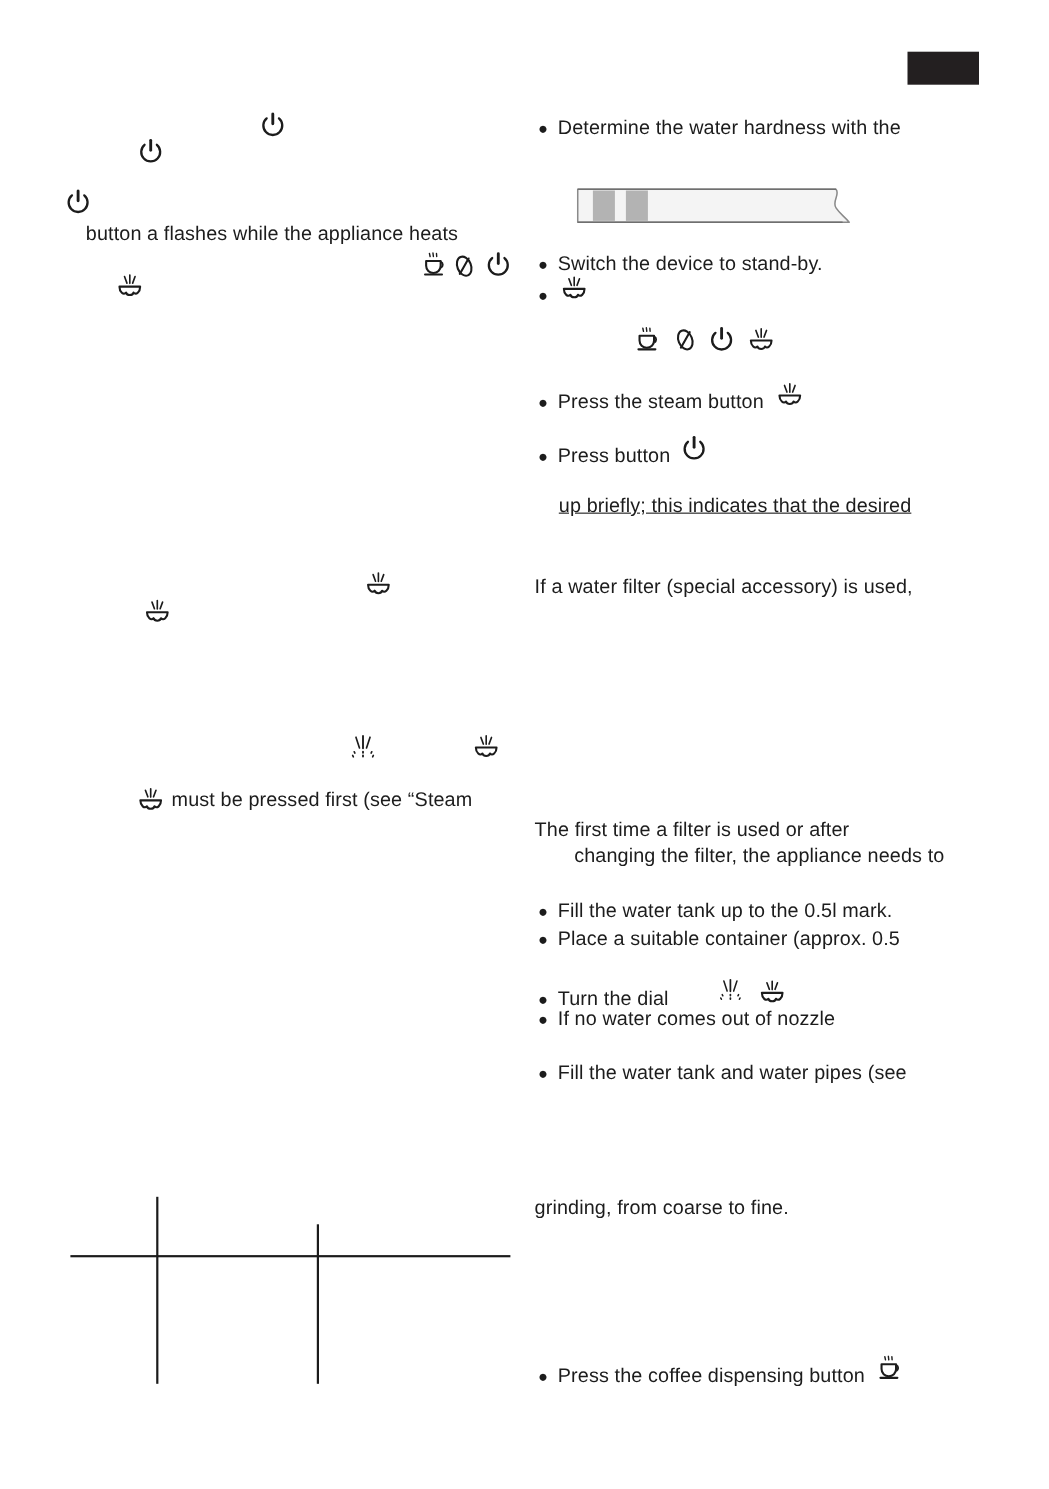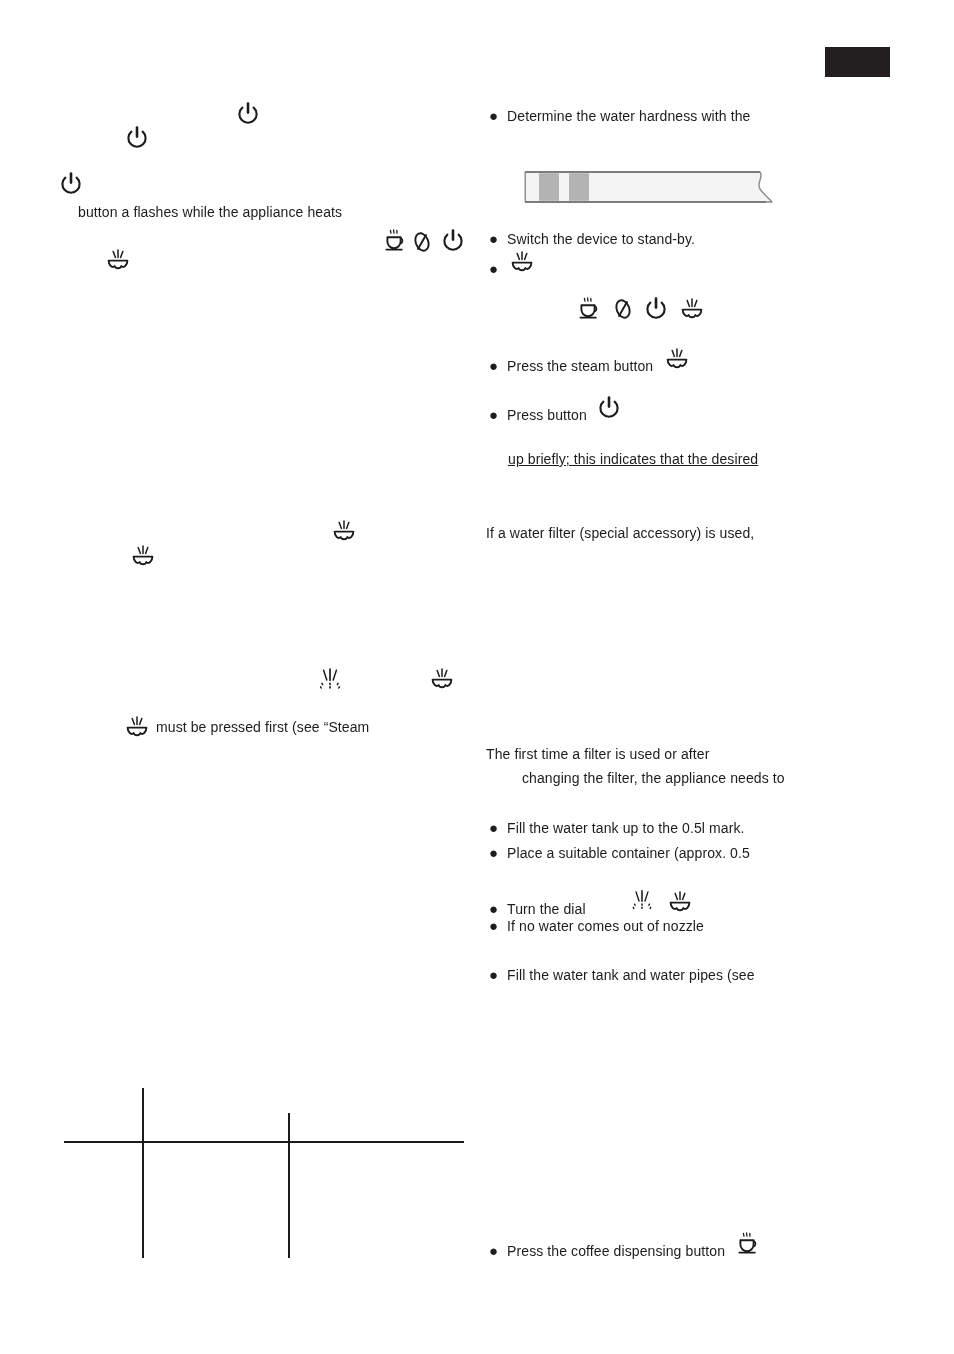--- a/index.html
+++ b/index.html
@@ -15,21 +15,21 @@
     position: relative;
     width: 954px;
     height: 1354px;
     background: #ffffff;
     overflow: hidden;
   }
   .abs { position: absolute; }
 
   
   .txt {
-    font-size: 14px;
+    font-size: 18px;
     line-height: 26px;
     color: #1c1c1c;
     white-space: nowrap;
     letter-spacing: 0.1px;
   }
   .bullet-row {
     display: flex;
     align-items: baseline;
     gap: 9px;
   }
@@ -292,20 +292,21 @@
   <div class="abs bullet-row" style="left:489px; top:913px;">
     <span class="bullet-dot">●</span>
     <span class="txt">If no water comes out of nozzle</span>
   </div>
 
   <div class="abs bullet-row" style="left:489px; top:962px;">
     <span class="bullet-dot">●</span>
     <span class="txt">Fill the water tank and water pipes (see</span>
   </div>
 
+  <div class="abs txt" style="left:486px; top:1085px;">grinding, from coarse to fine.</div>
 
   <div class="abs bullet-row" style="left:489px; top:1232px;">
     <span class="bullet-dot">●</span>
     <span class="txt">Press the coffee dispensing button</span>
     <span class="icon" style="margin-left:2px;">
       <svg width="24" height="24" viewBox="0 0 24 24">
         <path d="M8 4.2 L7.4 1.4 M11 4.2 L10.6 1.0 M14 4.2 L13.8 1.4" stroke="#1c1c1c" stroke-width="1.3" stroke-linecap="round" fill="none"></path>
         <path d="M4.4 8.2 h13.2 v4.4 a6.6 6.6 0 0 1 -13.2 0 z" fill="none" stroke="#1c1c1c" stroke-width="1.9" stroke-linejoin="round"></path>
         <path d="M17.8 9.0 a3.0 3.0 0 0 1 0 5.4" fill="none" stroke="#1c1c1c" stroke-width="1.7"></path>
         <line x1="3.4" y1="20.6" x2="18.8" y2="20.6" stroke="#1c1c1c" stroke-width="1.9" stroke-linecap="round"></line>

